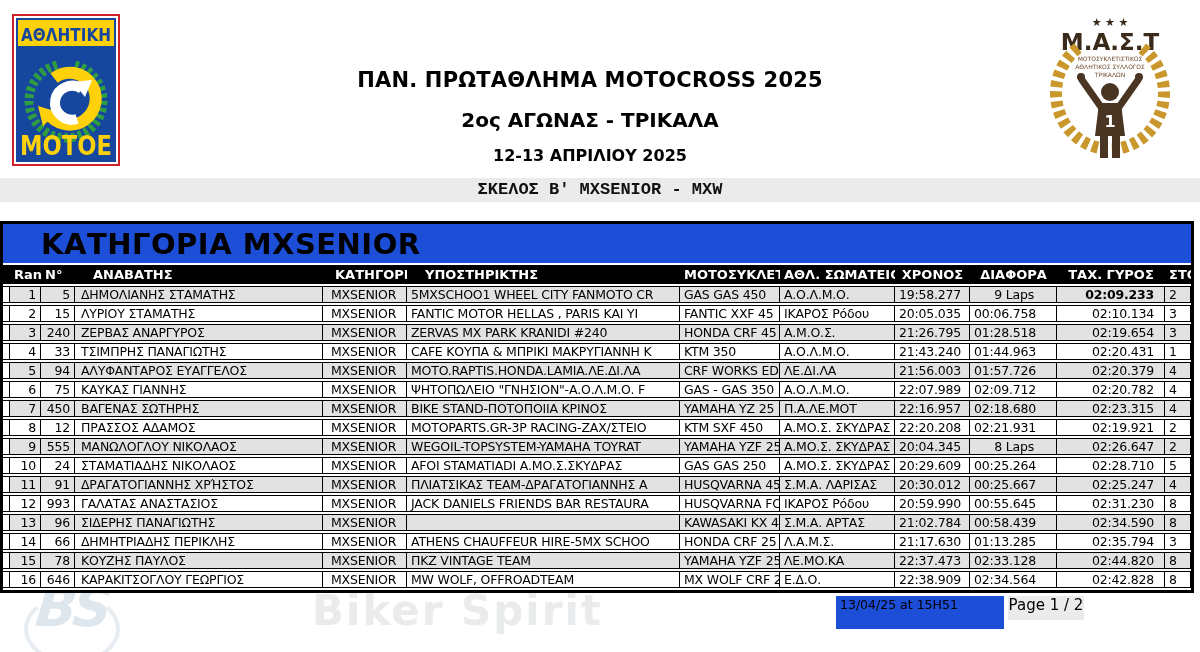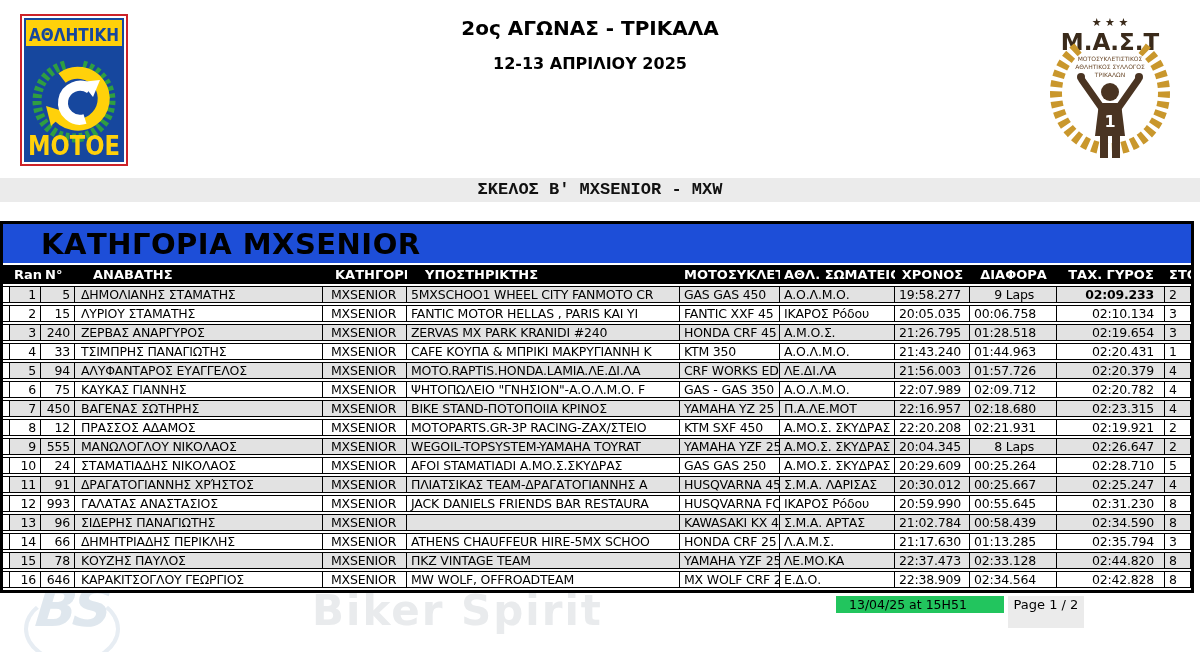--- a/index.html
+++ b/index.html
@@ -6,21 +6,21 @@
   html,body { width:1200px; height:652px; background:#fff;
               font-family:"DejaVu Sans","Liberation Sans",sans-serif; }
   body { position:relative; overflow:hidden; }
 
   
   .titles { position:absolute; left:130px; right:150px; top:0; text-align:center; }
   .title-1 { margin-top:68px;  font-size:21px; font-weight:bold; letter-spacing:.2px; }
   .title-2 { margin-top:16px;  font-size:20px; font-weight:bold; }
   .title-3 { margin-top:14px;  font-size:16px; font-weight:bold; }
 
-  .motoe-logo { position:absolute; left:20px; top:14px; width:108px; height:152px;text-align:right; }
+  .motoe-logo { position:absolute; left:12px; top:14px; width:108px; height:152px;text-align:right; }
   .mast-logo  { position:absolute; left:1042px; top:10px; width:136px; height:162px; }
 
   .section-band { position:absolute; left:0; top:178px; width:1200px; height:24px;
                   background:#ebebeb; text-align:center; font-size:17px; font-weight:bold;
                   line-height:24px; color:#111;font-family:Liberation Mono, monospace; }
 
   
   .table-wrap { position:absolute; left:0; top:221px; width:1194px;
                 border:3px solid #000; background:#fff; z-index:2; }
   .table-title { height:39px; display:flex; align-items:center; padding-left:38px;
@@ -43,25 +43,25 @@
   td:nth-child(5) { padding-left:8px; }
   td:nth-child(9), td:nth-child(10), td:nth-child(12) { text-align:right; padding-right:22px; }
   td:nth-child(11) { text-align:right; padding-right:10px; }
   th:nth-child(4) { padding-left:18px; }
   th:nth-child(5) { padding-left:12px; }
   th:nth-child(6) { padding-left:18px; }
   th:nth-child(9), th:nth-child(10), th:nth-child(11) { text-align:center; }
   th:nth-child(12) { text-align:right; }
 
   
-  .footer-date { position:absolute; left:836px; top:596px; width:168px; height:17px;
-                 background:#22c55e; font-size:12.5px; line-height:18px; padding-left:13px;
+  .footer-date { position:absolute; left:836px; top:596px; width:168px; height:33px;
+                 background:#1d4ed8; font-size:12.5px; line-height:18px; padding-left:4px;
                  z-index:3; }
-  .footer-page { position:absolute; left:1008px; top:596px; width:76px; height:32px;
-                 background:#ebebeb; font-size:13px; line-height:18px; text-align:center;
+  .footer-page { position:absolute; left:1008px; top:596px; width:76px; height:24px;
+                 background:#ebebeb; font-size:15px; line-height:18px; text-align:center;
                  z-index:3; }
 
   
   .wm-text { position:absolute; left:312px; top:586px; font-size:42px; font-weight:bold;
              color:#e9ebed; letter-spacing:2px; z-index:1; }
   .wm-bs { position:absolute; left:20px; top:578px; width:110px; height:80px; z-index:1; }
   .wm-bs .bs-txt { position:absolute; left:16px; top:-2px; font-size:54px; font-weight:bold;
                    font-style:italic; color:#dfe7ee; letter-spacing:-4px;
                    transform:skewX(-6deg); }
   .wm-bs .bs-ring { position:absolute; left:4px; top:16px; width:96px; height:70px;
@@ -81,20 +81,21 @@
     <path d="M 45 51 A 37 37 0 1 0 63 51" fill="none" stroke="#2f9e41" stroke-width="9" stroke-dasharray="4 3"></path>
     <path d="M 42 64 A 26 26 0 1 1 36 99" fill="none" stroke="#ffd10a" stroke-width="12"></path>
     <polygon points="26,92 46,98 31,112" fill="#ffd10a"></polygon>
     <path d="M 65 105 A 17 17 0 1 1 70 75" fill="none" stroke="#ffffff" stroke-width="10"></path>
     <polygon points="61,68 80,66 73,83" fill="#ffffff"></polygon>
     <text x="54" y="141" text-anchor="middle" font-size="27" font-weight="bold" fill="#ffd10a" textLength="92" lengthAdjust="spacingAndGlyphs">ΜΟΤΟΕ</text>
   </svg>
 </div>
 
 <div class="titles">
+  <div class="title-1">ΠΑΝ. ΠΡΩΤΑΘΛΗΜΑ MOTOCROSS 2025</div>
   <div class="title-2">2ος ΑΓΩΝΑΣ - ΤΡΙΚΑΛΑ</div>
   <div class="title-3">12-13 ΑΠΡΙΛΙΟΥ 2025</div>
 </div>
 
 <div class="mast-logo">
   <svg width="136" height="162" viewBox="0 0 136 162">
     <text x="68" y="16" text-anchor="middle" font-size="11" fill="#3a2a1a">★ ★ ★</text>
     <text x="68" y="40" text-anchor="middle" font-size="23" font-weight="bold" fill="#3a2a1a">Μ.Α.Σ.Τ</text>
     <text x="68" y="51" text-anchor="middle" font-size="6" fill="#6b4a2b">ΜΟΤΟΣΥΚΛΕΤΙΣΤΙΚΟΣ</text>
     <text x="68" y="59" text-anchor="middle" font-size="6" fill="#6b4a2b">ΑΘΛΗΤΙΚΟΣ ΣΥΛΛΟΓΟΣ</text>

